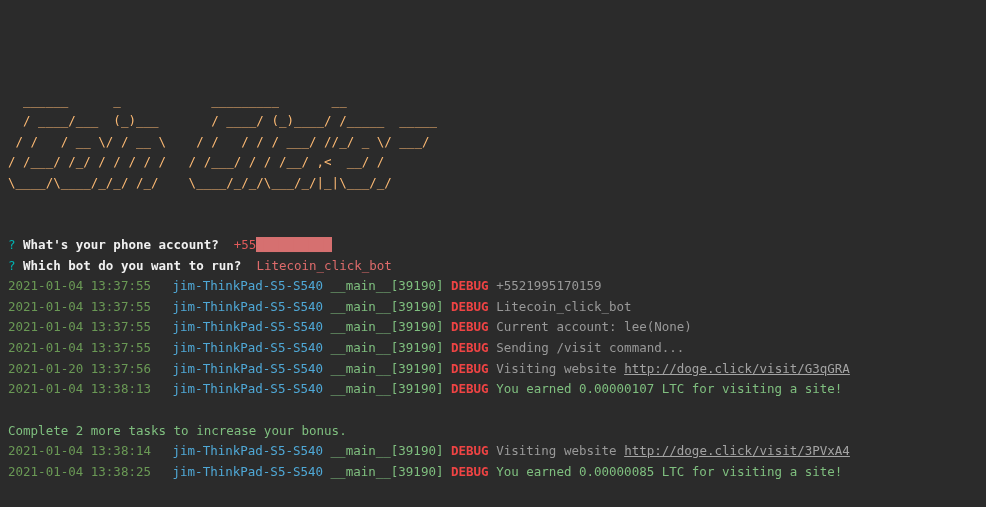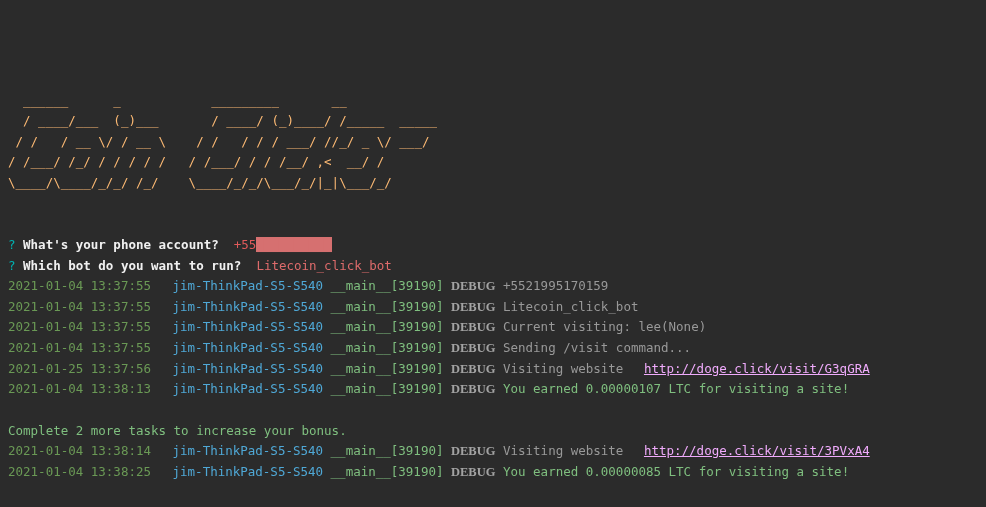--- a/index.html
+++ b/index.html
@@ -18,45 +18,45 @@
   }
   .ascii    { color: #fdba74; }
   .q        { color: #00b3b3; }
   .prompt   { color: #f0f0f0; font-weight: bold; }
   .phone    { color: #e05a5a; }
   .redact   { background: #d67070; color: #d67070; }
   .bot      { color: #de6b6b; }
   .ts       { color: #6a9955; }
   .host     { color: #4fa8d6; margin-left: 14px; }
   .mod      { color: #7fbf7f; }
-  .lvl      { color: #a3a3a3; font-weight: bold; font-family: Liberation Serif, serif; }
+  .lvl      { color: #ef4444; font-weight: bold; }
   .msg      { color: #999999; }
-  .url      { color: #f0abfc; text-decoration: underline; margin-left: 13px; }
+  .url      { color: #a3a3a3; text-decoration: underline; }
   .earn     { color: #7fbf7f; }
   .bonus    { color: #7fbf7f; text-align: right; }
 </style>
 </head>
 <body>
 
 
 
 <div><span class="ascii">  ______      _            _________       __</span>
 <span class="ascii">  / ____/___  (_)___       / ____/ (_)____/ /_____  _____</span>
 <span class="ascii"> / /   / __ \/ / __ \    / /   / / / ___/ //_/ _ \/ ___/</span>
 <span class="ascii">/ /___/ /_/ / / / / /   / /___/ / / /__/ ,&lt;  __/ /</span>
 <span class="ascii">\____/\____/_/_/ /_/    \____/_/_/\___/_/|_|\___/_/</span>
 
 
 <span class="q">?</span> <span class="prompt">What's your phone account?</span>  <span class="phone"><span>+55</span><span class="redact">██████████</span></span>
 <span class="q">?</span> <span class="prompt">Which bot do you want to run?</span>  <span class="bot">Litecoin_click_bot</span>
 <span><span class="ts">2021-01-04 13:37:55</span> <span class="host">jim-ThinkPad-S5-S540</span> <span class="mod">__main__[39190]</span> <span class="lvl">DEBUG</span> <span class="msg">+5521995170159</span></span>
 <span><span class="ts">2021-01-04 13:37:55</span> <span class="host">jim-ThinkPad-S5-S540</span> <span class="mod">__main__[39190]</span> <span class="lvl">DEBUG</span> <span class="msg">Litecoin_click_bot</span></span>
-<span><span class="ts">2021-01-04 13:37:55</span> <span class="host">jim-ThinkPad-S5-S540</span> <span class="mod">__main__[39190]</span> <span class="lvl">DEBUG</span> <span class="msg">Current visiting: lee(None)</span></span>
+<span><span class="ts">2021-01-04 13:37:55</span> <span class="host">jim-ThinkPad-S5-S540</span> <span class="mod">__main__[39190]</span> <span class="lvl">DEBUG</span> <span class="msg">Current account: lee(None)</span></span>
 <span><span class="ts">2021-01-04 13:37:55</span> <span class="host">jim-ThinkPad-S5-S540</span> <span class="mod">__main__[39190]</span> <span class="lvl">DEBUG</span> <span class="msg">Sending /visit command...</span></span>
-<span><span class="ts">2021-01-25 13:37:56</span> <span class="host">jim-ThinkPad-S5-S540</span> <span class="mod">__main__[39190]</span> <span class="lvl">DEBUG</span> <span class="msg">Visiting website</span> <span class="url">http://doge.click/visit/G3qGRA</span></span>
+<span><span class="ts">2021-01-20 13:37:56</span> <span class="host">jim-ThinkPad-S5-S540</span> <span class="mod">__main__[39190]</span> <span class="lvl">DEBUG</span> <span class="msg">Visiting website</span> <span class="url">http://doge.click/visit/G3qGRA</span></span>
 <span><span class="ts">2021-01-04 13:38:13</span> <span class="host">jim-ThinkPad-S5-S540</span> <span class="mod">__main__[39190]</span> <span class="lvl">DEBUG</span> <span class="earn">You earned 0.00000107 LTC for visiting a site!</span></span>
 
 <span class="bonus">Complete 2 more tasks to increase your bonus.</span>
 <span><span class="ts">2021-01-04 13:38:14</span> <span class="host">jim-ThinkPad-S5-S540</span> <span class="mod">__main__[39190]</span> <span class="lvl">DEBUG</span> <span class="msg">Visiting website</span> <span class="url">http://doge.click/visit/3PVxA4</span></span>
 <span><span class="ts">2021-01-04 13:38:25</span> <span class="host">jim-ThinkPad-S5-S540</span> <span class="mod">__main__[39190]</span> <span class="lvl">DEBUG</span> <span class="earn">You earned 0.00000085 LTC for visiting a site!</span></span>
 
 <span class="bonus">Complete 1 more task to increase your bonus.</span>
 
 </div>
 

